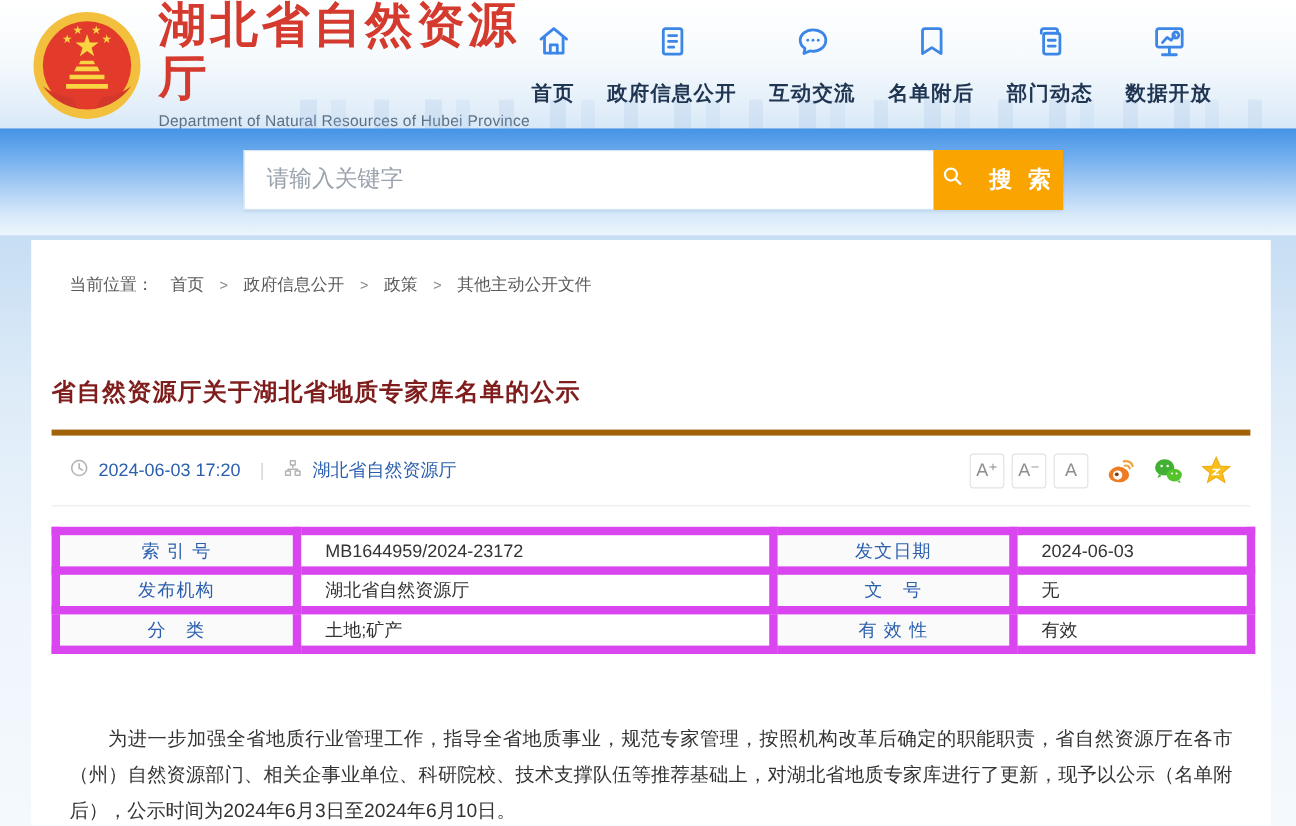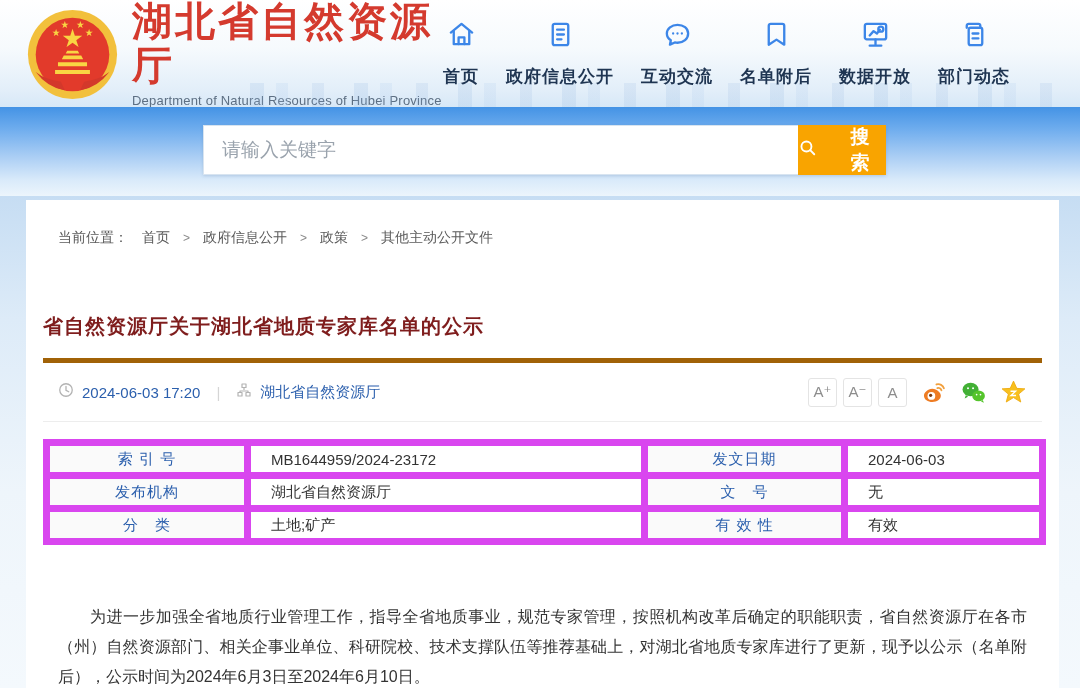--- a/index.html
+++ b/index.html
@@ -38,21 +38,21 @@
     position:absolute; left:203px; top:18px; width:683px; height:50px;
     display:flex; box-shadow:0 1px 3px rgba(40,80,130,.18);
   }
   .search-input {
     flex:1; border:1px solid #d8e4f0; border-right:none; background:#fff;
     padding:0 18px; font-size:19px; color:#333; outline:none;
     font-family:"Liberation Sans","DejaVu Sans",sans-serif;
   }
   .search-input::placeholder { color:#9aa3ad; }
   .search-btn {
-    width:88px; border:none; background:#f9a400; color:#fff; cursor:pointer;
+    width:108px; border:none; background:#f9a400; color:#fff; cursor:pointer;
     display:flex; align-items:center; justify-content:center; gap:20px;
     font-size:19px; font-weight:bold; letter-spacing:4px;
     font-family:"Liberation Sans","DejaVu Sans",sans-serif;
   }
   .search-btn svg { width:20px; height:20px; }
 
   
   .content-wrap {
     height:492px; padding:4px 21px 0 26px;
     background:linear-gradient(180deg,#c6ddf3 0%,#ddebf8 25%,#eef5fb 60%,#f4f9fd 100%);
@@ -156,37 +156,37 @@
         <span>
           <svg viewBox="0 0 32 32" fill="none" stroke="currentColor" stroke-width="2.4" stroke-linecap="round" stroke-linejoin="round">
             <path d="M10 5 h12 a2 2 0 0 1 2 2 v19.5 l-8-5.2 -8 5.2 V7 a2 2 0 0 1 2-2 z"></path>
           </svg>
         </span>
         <span class="nav-label">名单附后</span>
       </div>
       <div class="nav-item">
         <span>
           <svg viewBox="0 0 32 32" fill="none" stroke="currentColor" stroke-width="2.4" stroke-linecap="round" stroke-linejoin="round">
+            <path d="M8 9 V7 a2 2 0 0 1 2-2 h10 a2 2 0 0 1 2 2 v2"></path>
+            <rect x="10" y="9" width="14" height="18" rx="2"></rect>
+            <path d="M14 15 h6 M14 20 h6"></path>
+          </svg>
+        </span>
+        <span class="nav-label">部门动态</span>
+      </div>
+      <div class="nav-item">
+        <span>
+          <svg viewBox="0 0 32 32" fill="none" stroke="currentColor" stroke-width="2.4" stroke-linecap="round" stroke-linejoin="round">
             <rect x="5" y="5" width="22" height="16" rx="2"></rect>
             <path d="M10 17 l4-4.5 3.5 2.5 3-4"></path>
             <circle cx="21.5" cy="10.5" r="2.6"></circle>
             <path d="M16 21 v5 M10 27.5 h12"></path>
           </svg>
         </span>
         <span class="nav-label">数据开放</span>
-      </div>
-      <div class="nav-item">
-        <span>
-          <svg viewBox="0 0 32 32" fill="none" stroke="currentColor" stroke-width="2.4" stroke-linecap="round" stroke-linejoin="round">
-            <path d="M8 9 V7 a2 2 0 0 1 2-2 h10 a2 2 0 0 1 2 2 v2"></path>
-            <rect x="10" y="9" width="14" height="18" rx="2"></rect>
-            <path d="M14 15 h6 M14 20 h6"></path>
-          </svg>
-        </span>
-        <span class="nav-label">部门动态</span>
       </div>
     </div>
   </div>
 
   <div class="search-strip">
     <div class="search-box">
       <input class="search-input" type="text" placeholder="请输入关键字" style="">
       <button class="search-btn">
         <span>
           <svg viewBox="0 0 32 32" fill="none" stroke="#ffffff" stroke-width="3" stroke-linecap="round">

